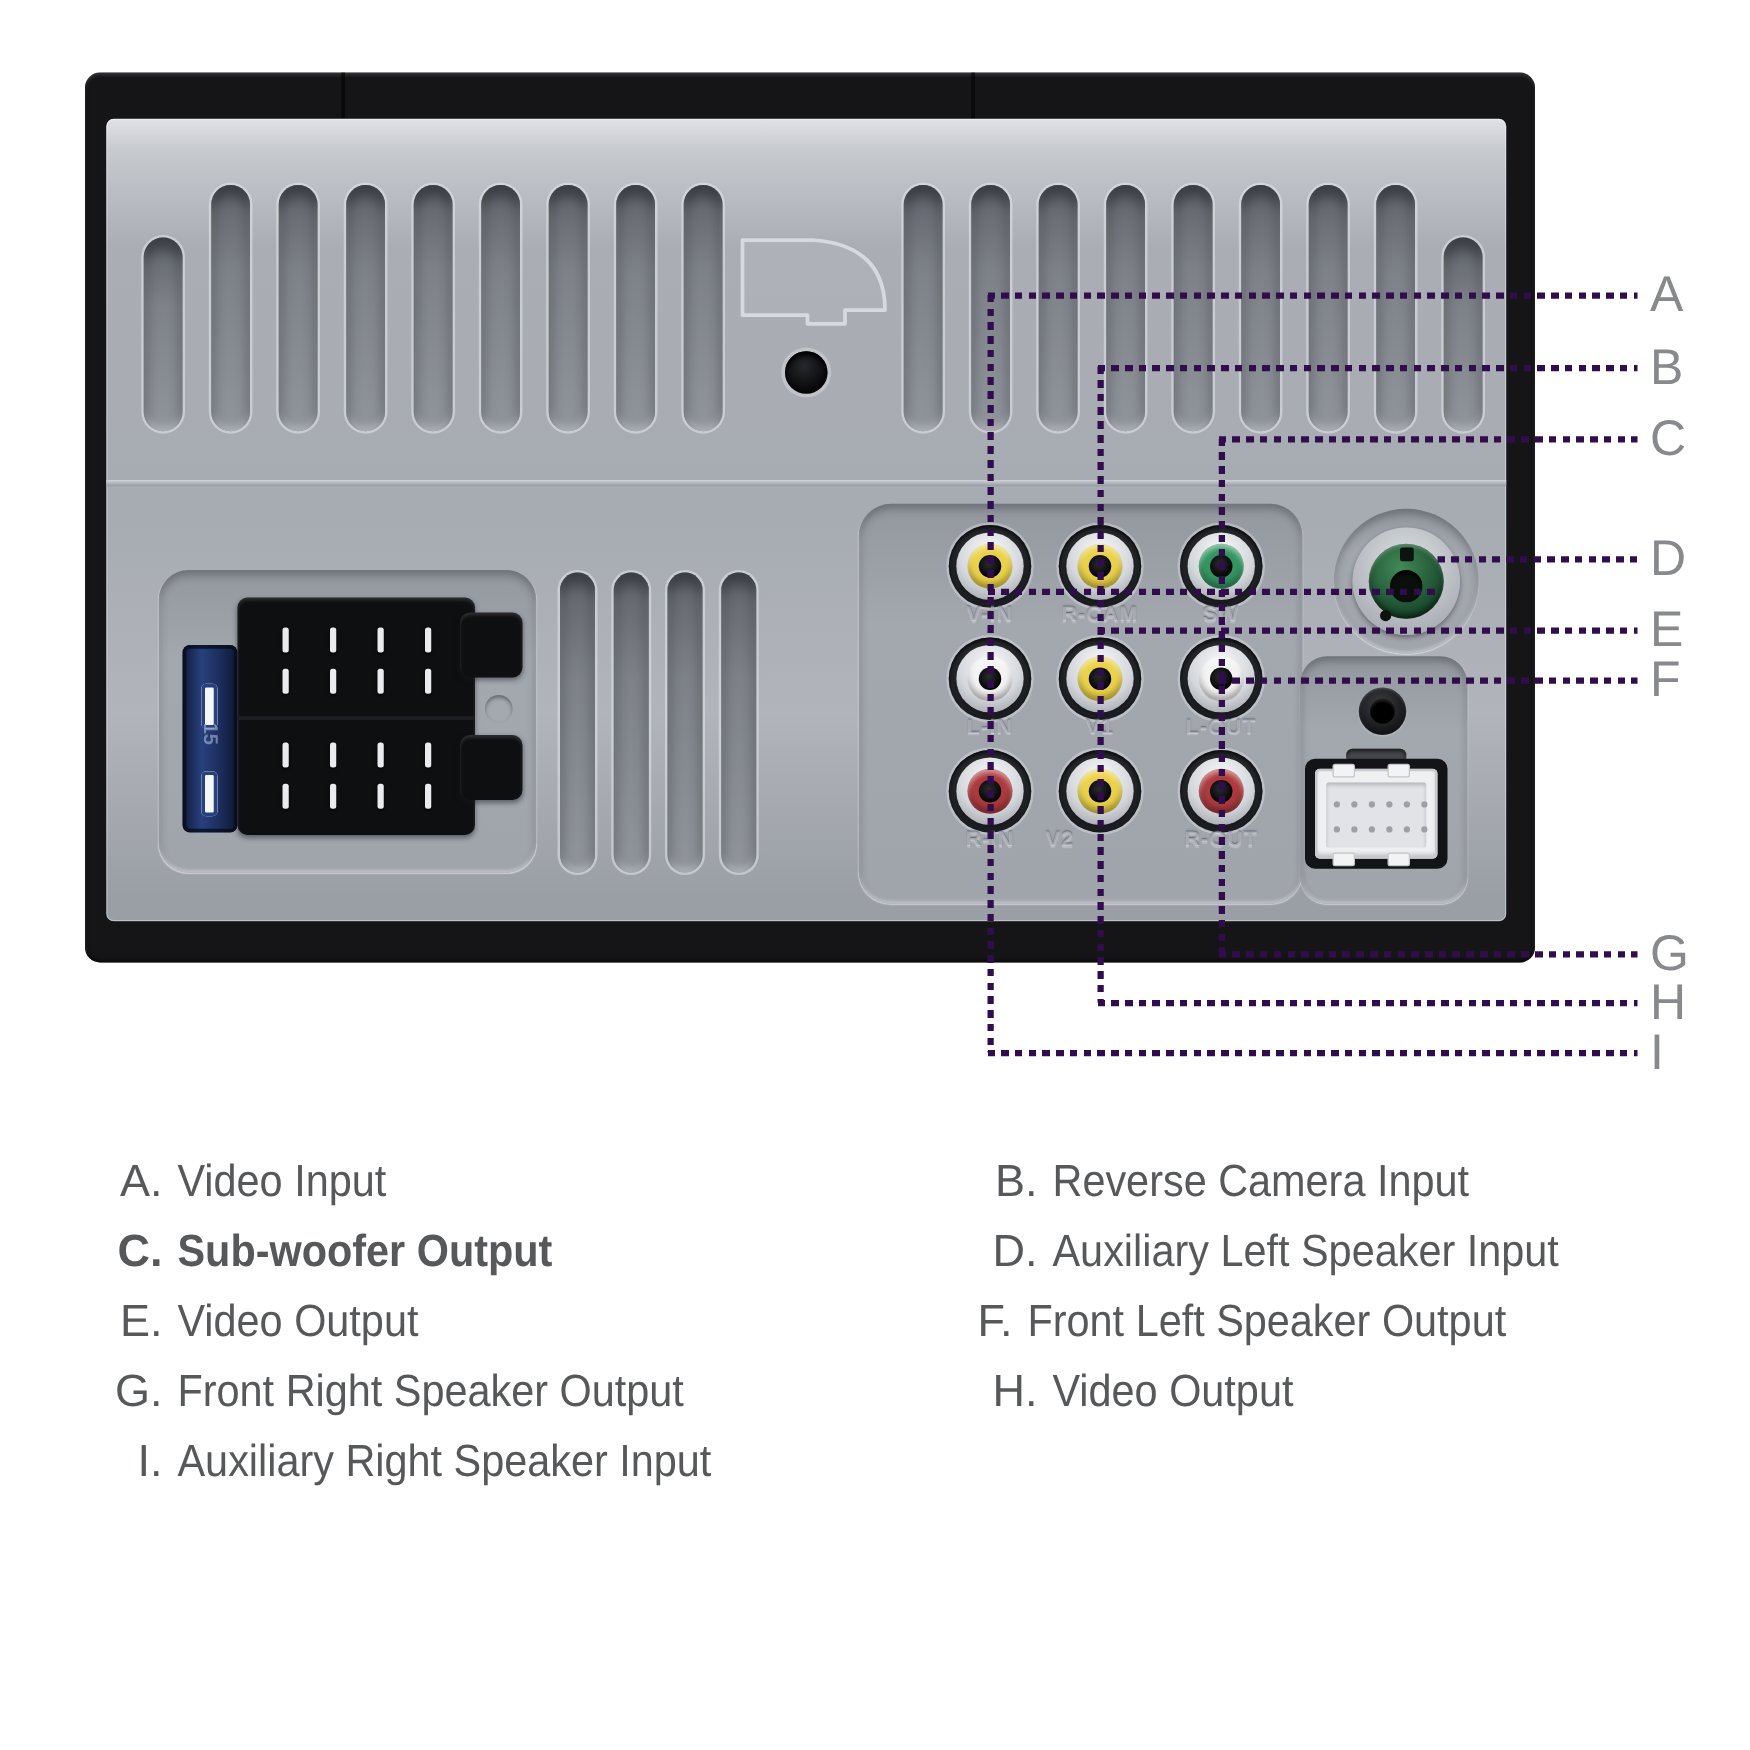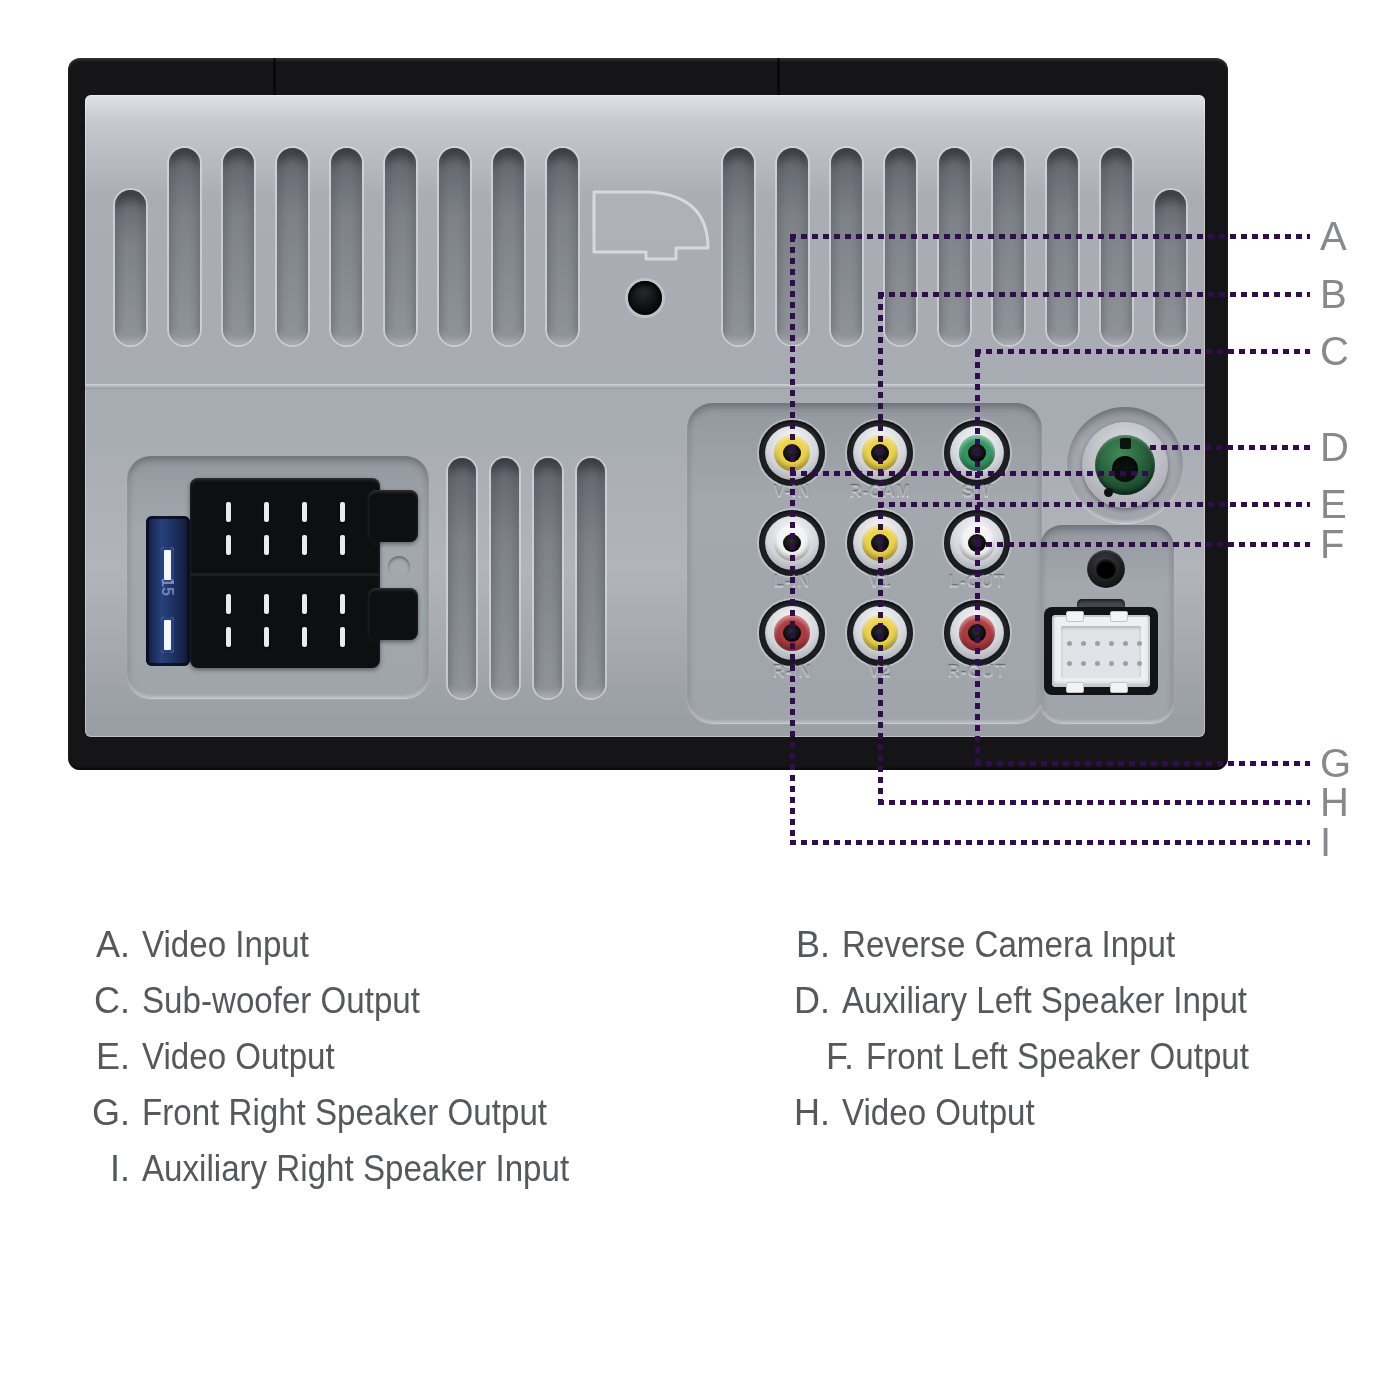--- a/index.html
+++ b/index.html
@@ -240,21 +240,21 @@
       </div>
   </div>
 
   <div class="jlabel" style="left:792px;top:482px;">V-IN</div>
   <div class="jlabel" style="left:880px;top:482px;">R-CAM</div>
   <div class="jlabel" style="left:977px;top:482px;">SW</div>
   <div class="jlabel" style="left:792px;top:572px;">L-IN</div>
   <div class="jlabel" style="left:880px;top:572px;">V1</div>
   <div class="jlabel" style="left:977px;top:572px;">L-OUT</div>
   <div class="jlabel" style="left:792px;top:662px;">R-IN</div>
-  <div class="jlabel" style="left:880px;top:662px;">V2</div>
+  <div class="jlabel" style="left:848px;top:662px;">V2</div>
   <div class="jlabel" style="left:977px;top:662px;">R-OUT</div>
 
   <div class="aux-disc"></div>
   <div class="aux-face" style="--c: #17452a;"></div>
   <div class="aux-hole"></div>
   <div class="aux-notch"></div>
   <div class="aux-dot"></div>
 
   <div class="mini-jack">
       <div class="in"></div>
@@ -306,39 +306,39 @@
     <div class="letter" style="top:518px;">F</div>
     <div class="letter" style="top:737px;">G</div>
     <div class="letter" style="top:776px;">H</div>
     <div class="letter" style="top:816px;">I</div>
   </div>
 
   <div style="--lg: #57585a;">
     <div class="legend-row" style="left:60px;top:918px;">
       <span class="key">A.</span><span class="lab">Video Input</span>
     </div>
-    <div class="legend-row" style="left:60px;top:974px;">
+    <div class="legend-row" style="left:60px;top:974px;font-weight:bold;">
       <span class="key">C.</span><span class="lab">Sub-woofer Output</span>
     </div>
     <div class="legend-row" style="left:60px;top:1030px;">
       <span class="key">E.</span><span class="lab">Video Output</span>
     </div>
     <div class="legend-row" style="left:60px;top:1086px;">
       <span class="key">G.</span><span class="lab">Front Right Speaker Output</span>
     </div>
     <div class="legend-row" style="left:60px;top:1142px;">
       <span class="key">I.</span><span class="lab">Auxiliary Right Speaker Input</span>
     </div>
     <div class="legend-row" style="left:760px;top:918px;">
       <span class="key">B.</span><span class="lab">Reverse Camera Input</span>
     </div>
     <div class="legend-row" style="left:760px;top:974px;">
       <span class="key">D.</span><span class="lab">Auxiliary Left Speaker Input</span>
     </div>
-    <div class="legend-row" style="left:784px;top:1030px;">
+    <div class="legend-row" style="left:740px;top:1030px;">
       <span class="key">F.</span><span class="lab">Front Left Speaker Output</span>
     </div>
     <div class="legend-row" style="left:760px;top:1086px;">
       <span class="key">H.</span><span class="lab">Video Output</span>
     </div>
   </div>
 
 
 </div>
 

